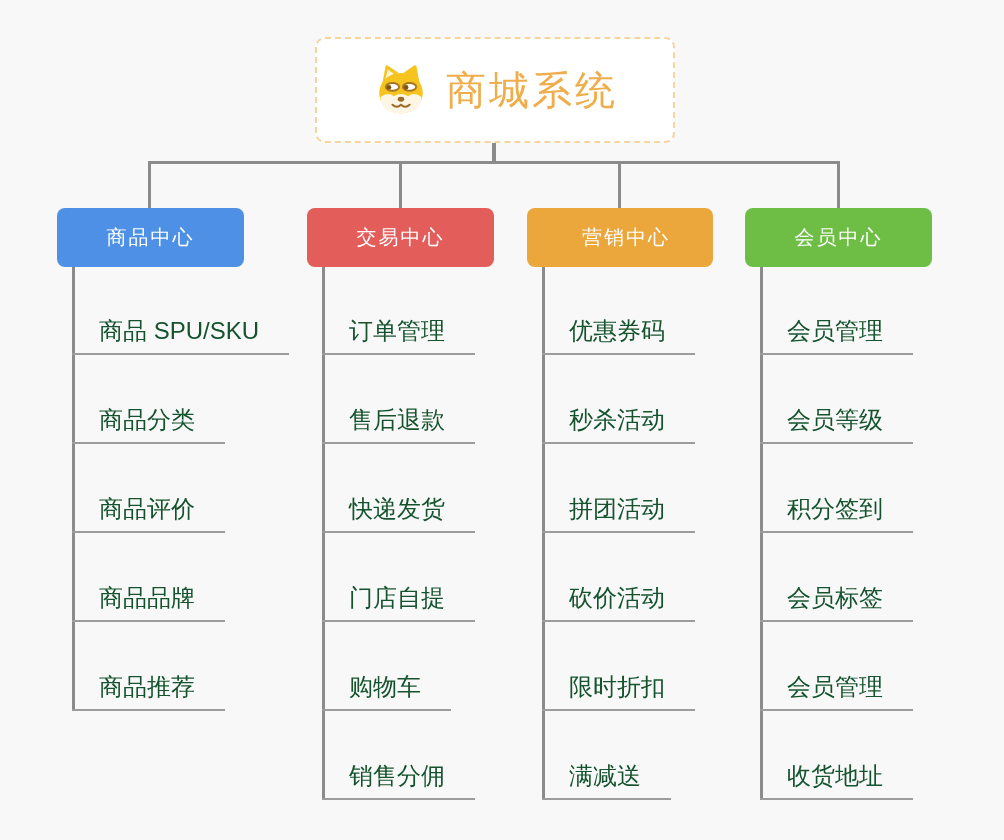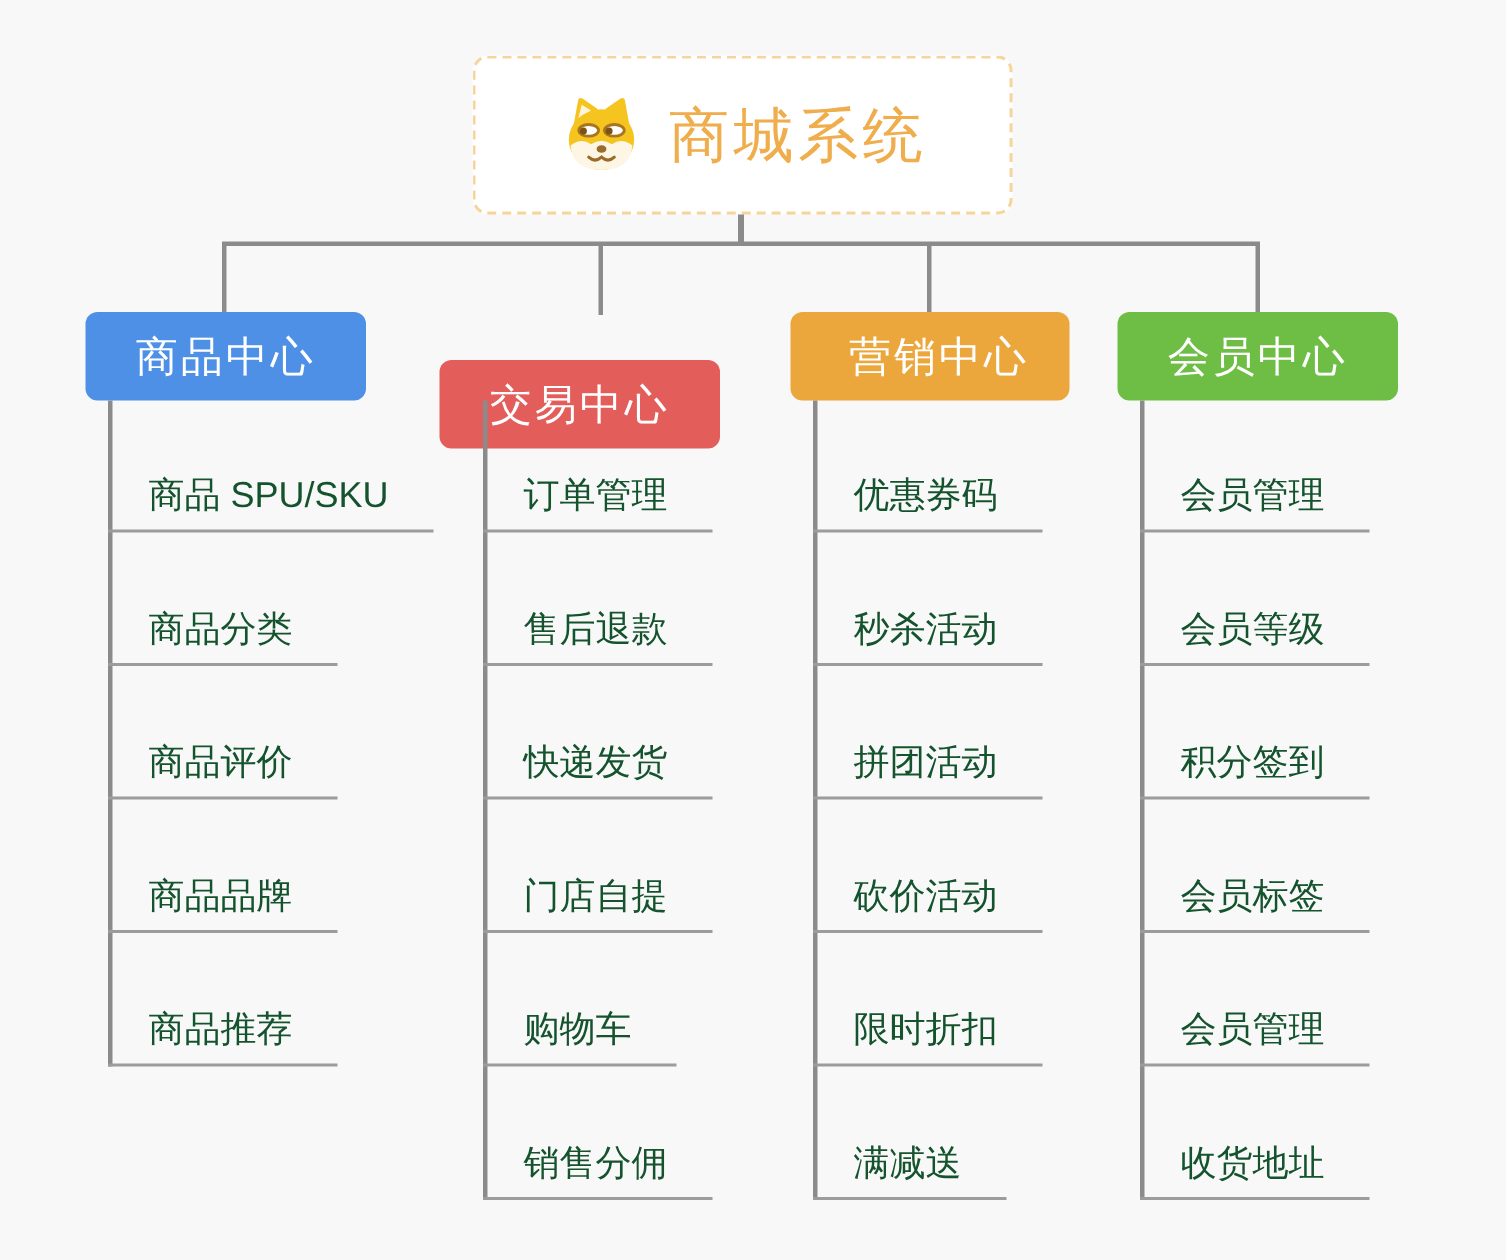--- a/index.html
+++ b/index.html
@@ -33,24 +33,24 @@
   .drop.d0 { left:148px; }
   .drop.d1 { left:399px; }
   .drop.d2 { left:618px; }
   .drop.d3 { left:837px; }
 
   
   .branch-box {
     position:absolute; top:208px; height:59px; width:187px;
     border-radius:8px;
     display:flex; align-items:center; justify-content:center;
-    color:#ffffff; font-size:28px; letter-spacing:2px; white-space:nowrap;
+    color:#ffffff; font-size:20px; letter-spacing:2px; white-space:nowrap;
   }
   .branch-box.p0 { left:57px; }
-  .branch-box.p1 { left:293px;margin-top:32px; }
+  .branch-box.p1 { left:307px; }
   .branch-box.p2 { left:527px; width:186px; }
   .branch-box.p3 { left:745px; }
 
   
   .leaf-col {
     position:absolute; top:267px;
     border-left:3px solid #8b8b8b;
   }
   .leaf-col.p0 { left:72px; }
   .leaf-col.p1 { left:322px; }

